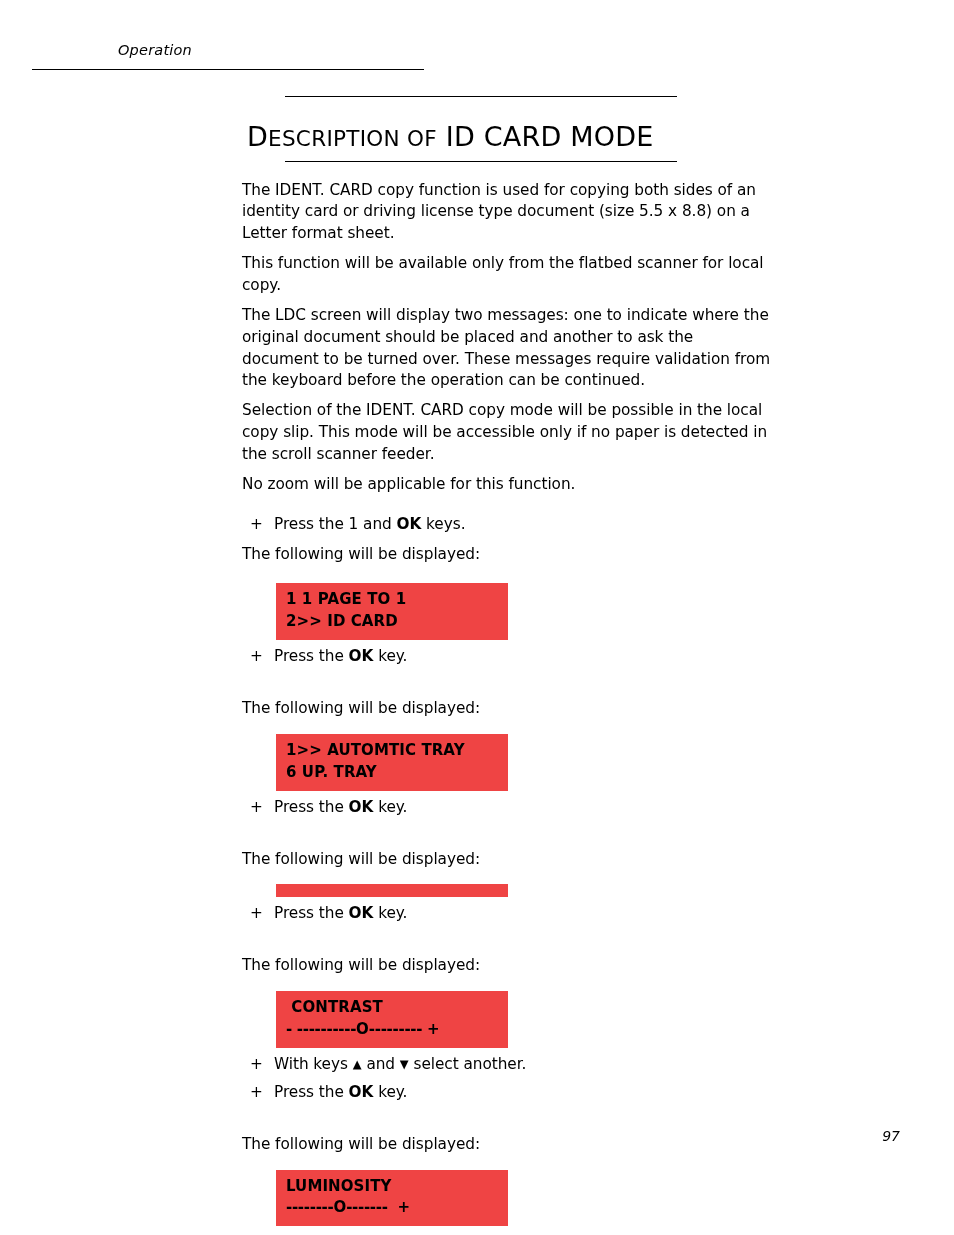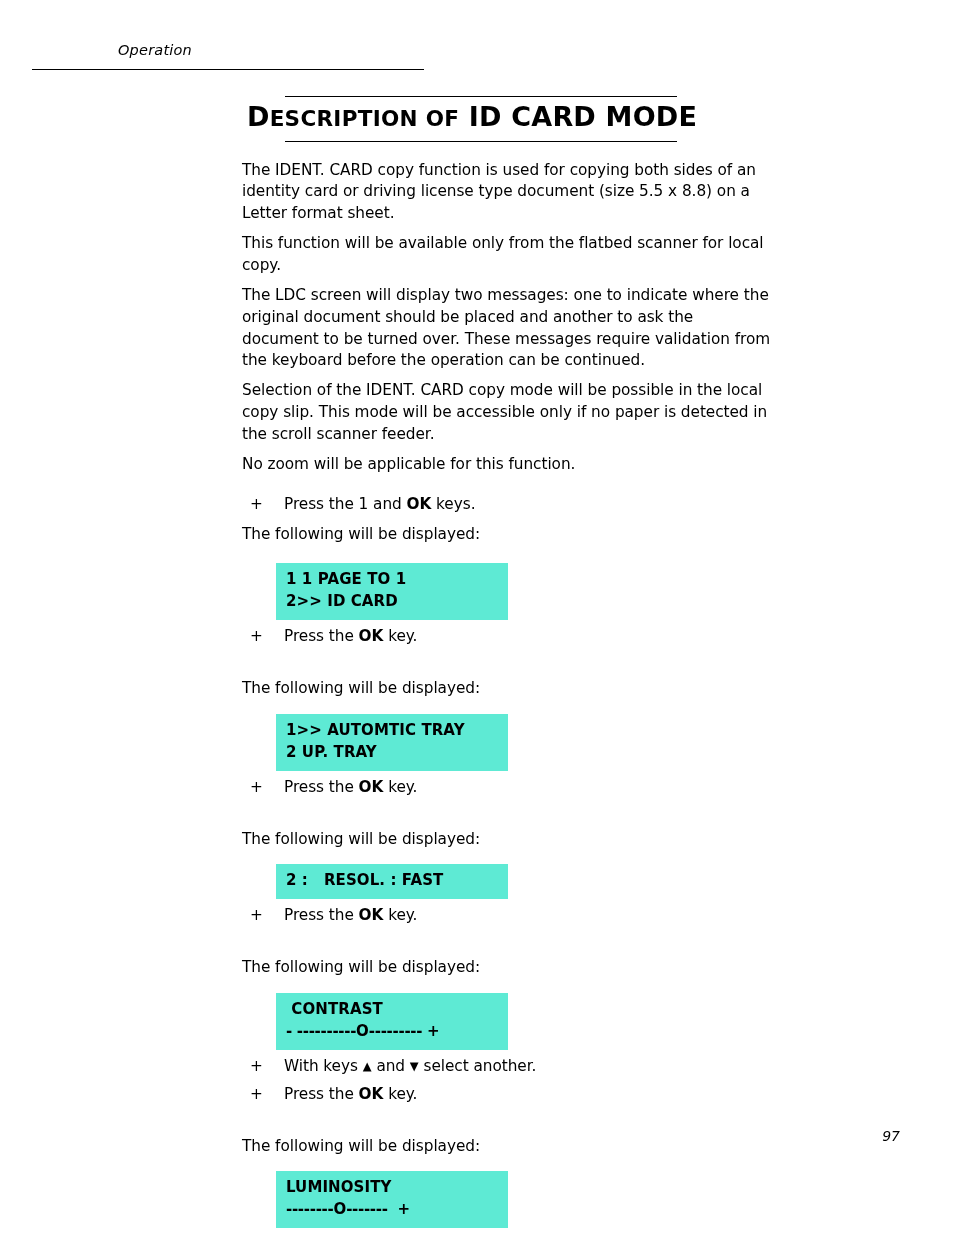--- a/index.html
+++ b/index.html
@@ -52,26 +52,27 @@
     width: 392px;
     border-bottom: 1.7px solid #000;
   }
   .title-rule-bottom {
     margin-left: 51px;
     width: 392px;
     border-bottom: 1.7px solid #000;
     margin-top: 4px;
   }
   .title-text {
-    font-weight: bold;
+    font-weight: normal;
     font-size: 27px;
     line-height: 1.28;
     padding: 3px 0 2px 13px;
     white-space: nowrap;
     letter-spacing: .1px;
+    margin-top: 20px;
   }
   .title-text .sc {
     font-size: 21.5px;
     letter-spacing: .3px;
   }
   .title-text .big {
     font-size: 27px;
     letter-spacing: .2px;
   }
 
@@ -90,31 +91,31 @@
     padding-left: 20px;
     position: relative;
     letter-spacing: -0.05px;
   }
   .bullet .plus {
     position: absolute;
     left: 16px;
     top: 0px;
     font-size: 15.3px;
   }
-  .bullet .txt { margin-left: 30px; }
+  .bullet .txt { margin-left: 20px; }
   .bullet b { font-weight: bold; }
   .arrow {
     font-size: 11.5px;
     vertical-align: 1.5px;
     letter-spacing: 0;
   }
 
   
   .lcd {
-    background: #5eead4;
+    background: #ef4444;
     width: 232px;
     margin-left: 42px;
     padding: 6px 0 7px 10px;
     box-sizing: border-box;
   }
   .lcd .line {
     font-weight: bold;
     font-size: 15px;
     line-height: 1.46;
     white-space: pre;
@@ -190,38 +191,37 @@
   </div>
 
   <div class="sp-22"></div>
 
   <p class="body">The following will be displayed:</p>
 
   <div class="sp-6"></div>
 
   <div class="lcd">
     <div class="line">1&gt;&gt; AUTOMTIC TRAY</div>
-    <div class="line">2 UP. TRAY</div>
+    <div class="line">6 UP. TRAY</div>
   </div>
 
   <div class="sp-6"></div>
 
   <div class="bullet">
     <span class="plus">+</span>
     <span class="txt"><span>Press the </span><b>OK</b><span> key.</span></span>
   </div>
 
   <div class="sp-22"></div>
 
   <p class="body">The following will be displayed:</p>
 
   <div class="sp-6"></div>
 
   <div class="lcd">
-    <div class="line">2 :   RESOL. : FAST</div>
   </div>
 
   <div class="sp-6"></div>
 
   <div class="bullet">
     <span class="plus">+</span>
     <span class="txt"><span>Press the </span><b>OK</b><span> key.</span></span>
   </div>
 
   <div class="sp-22"></div>

